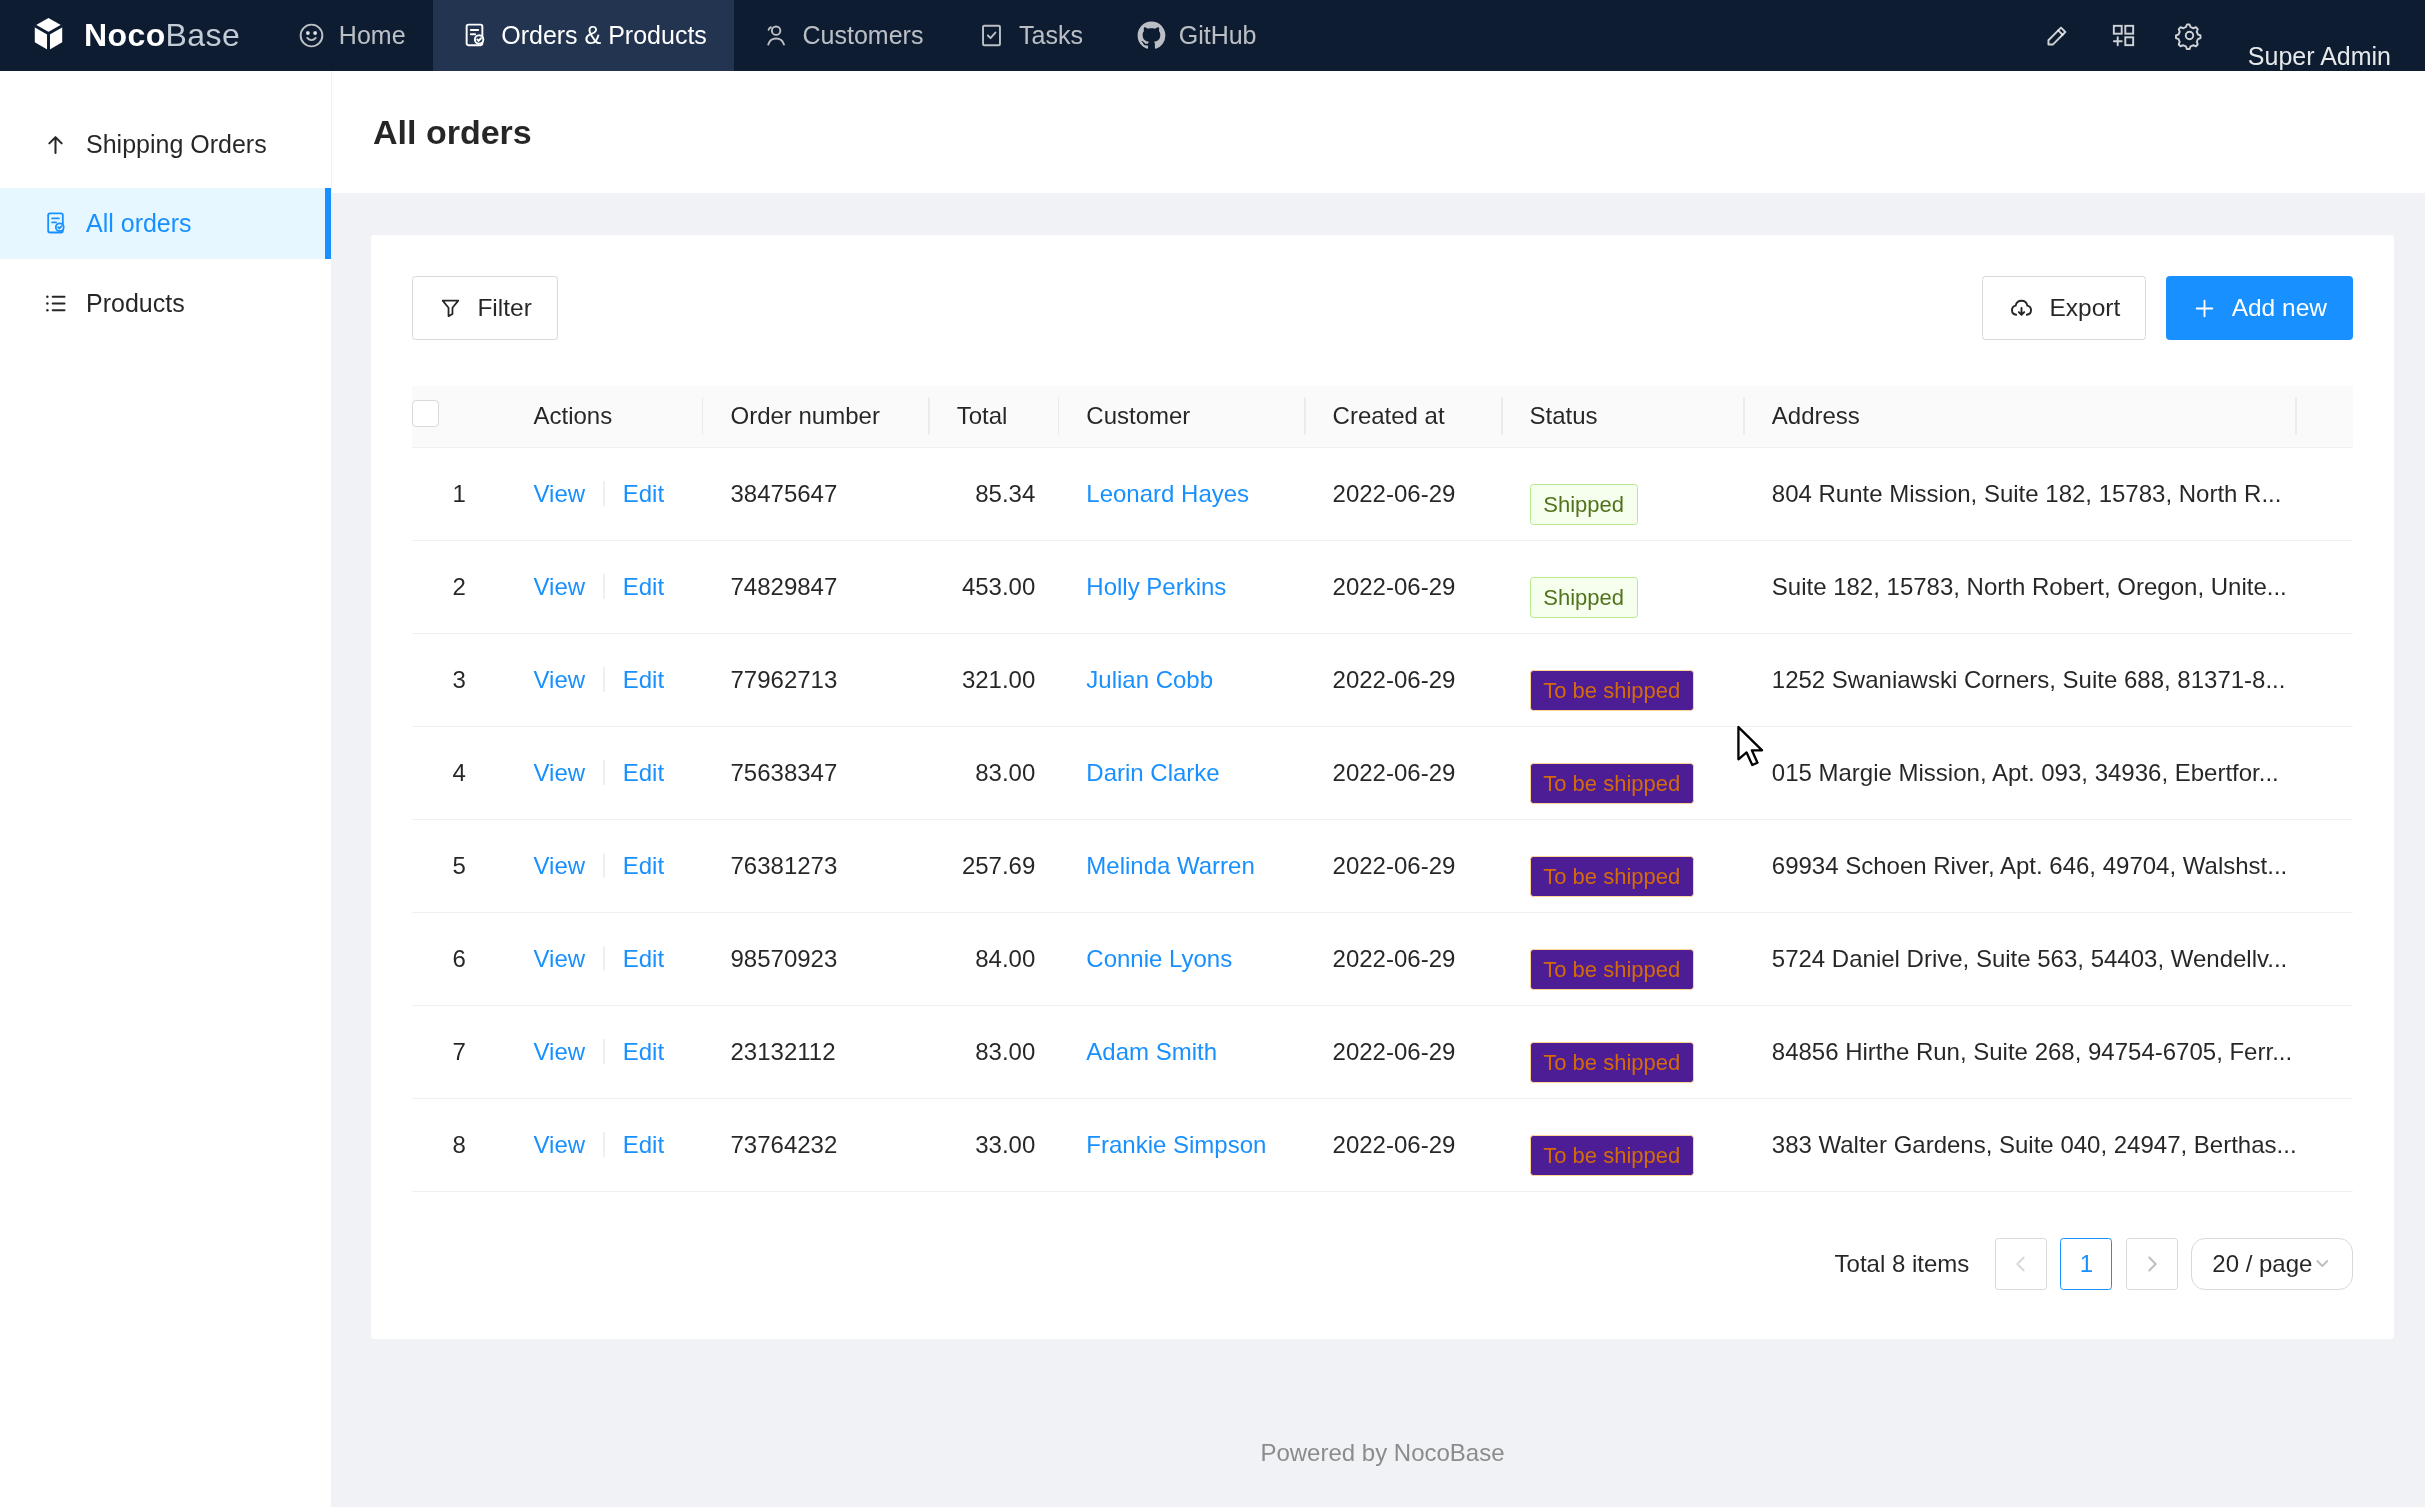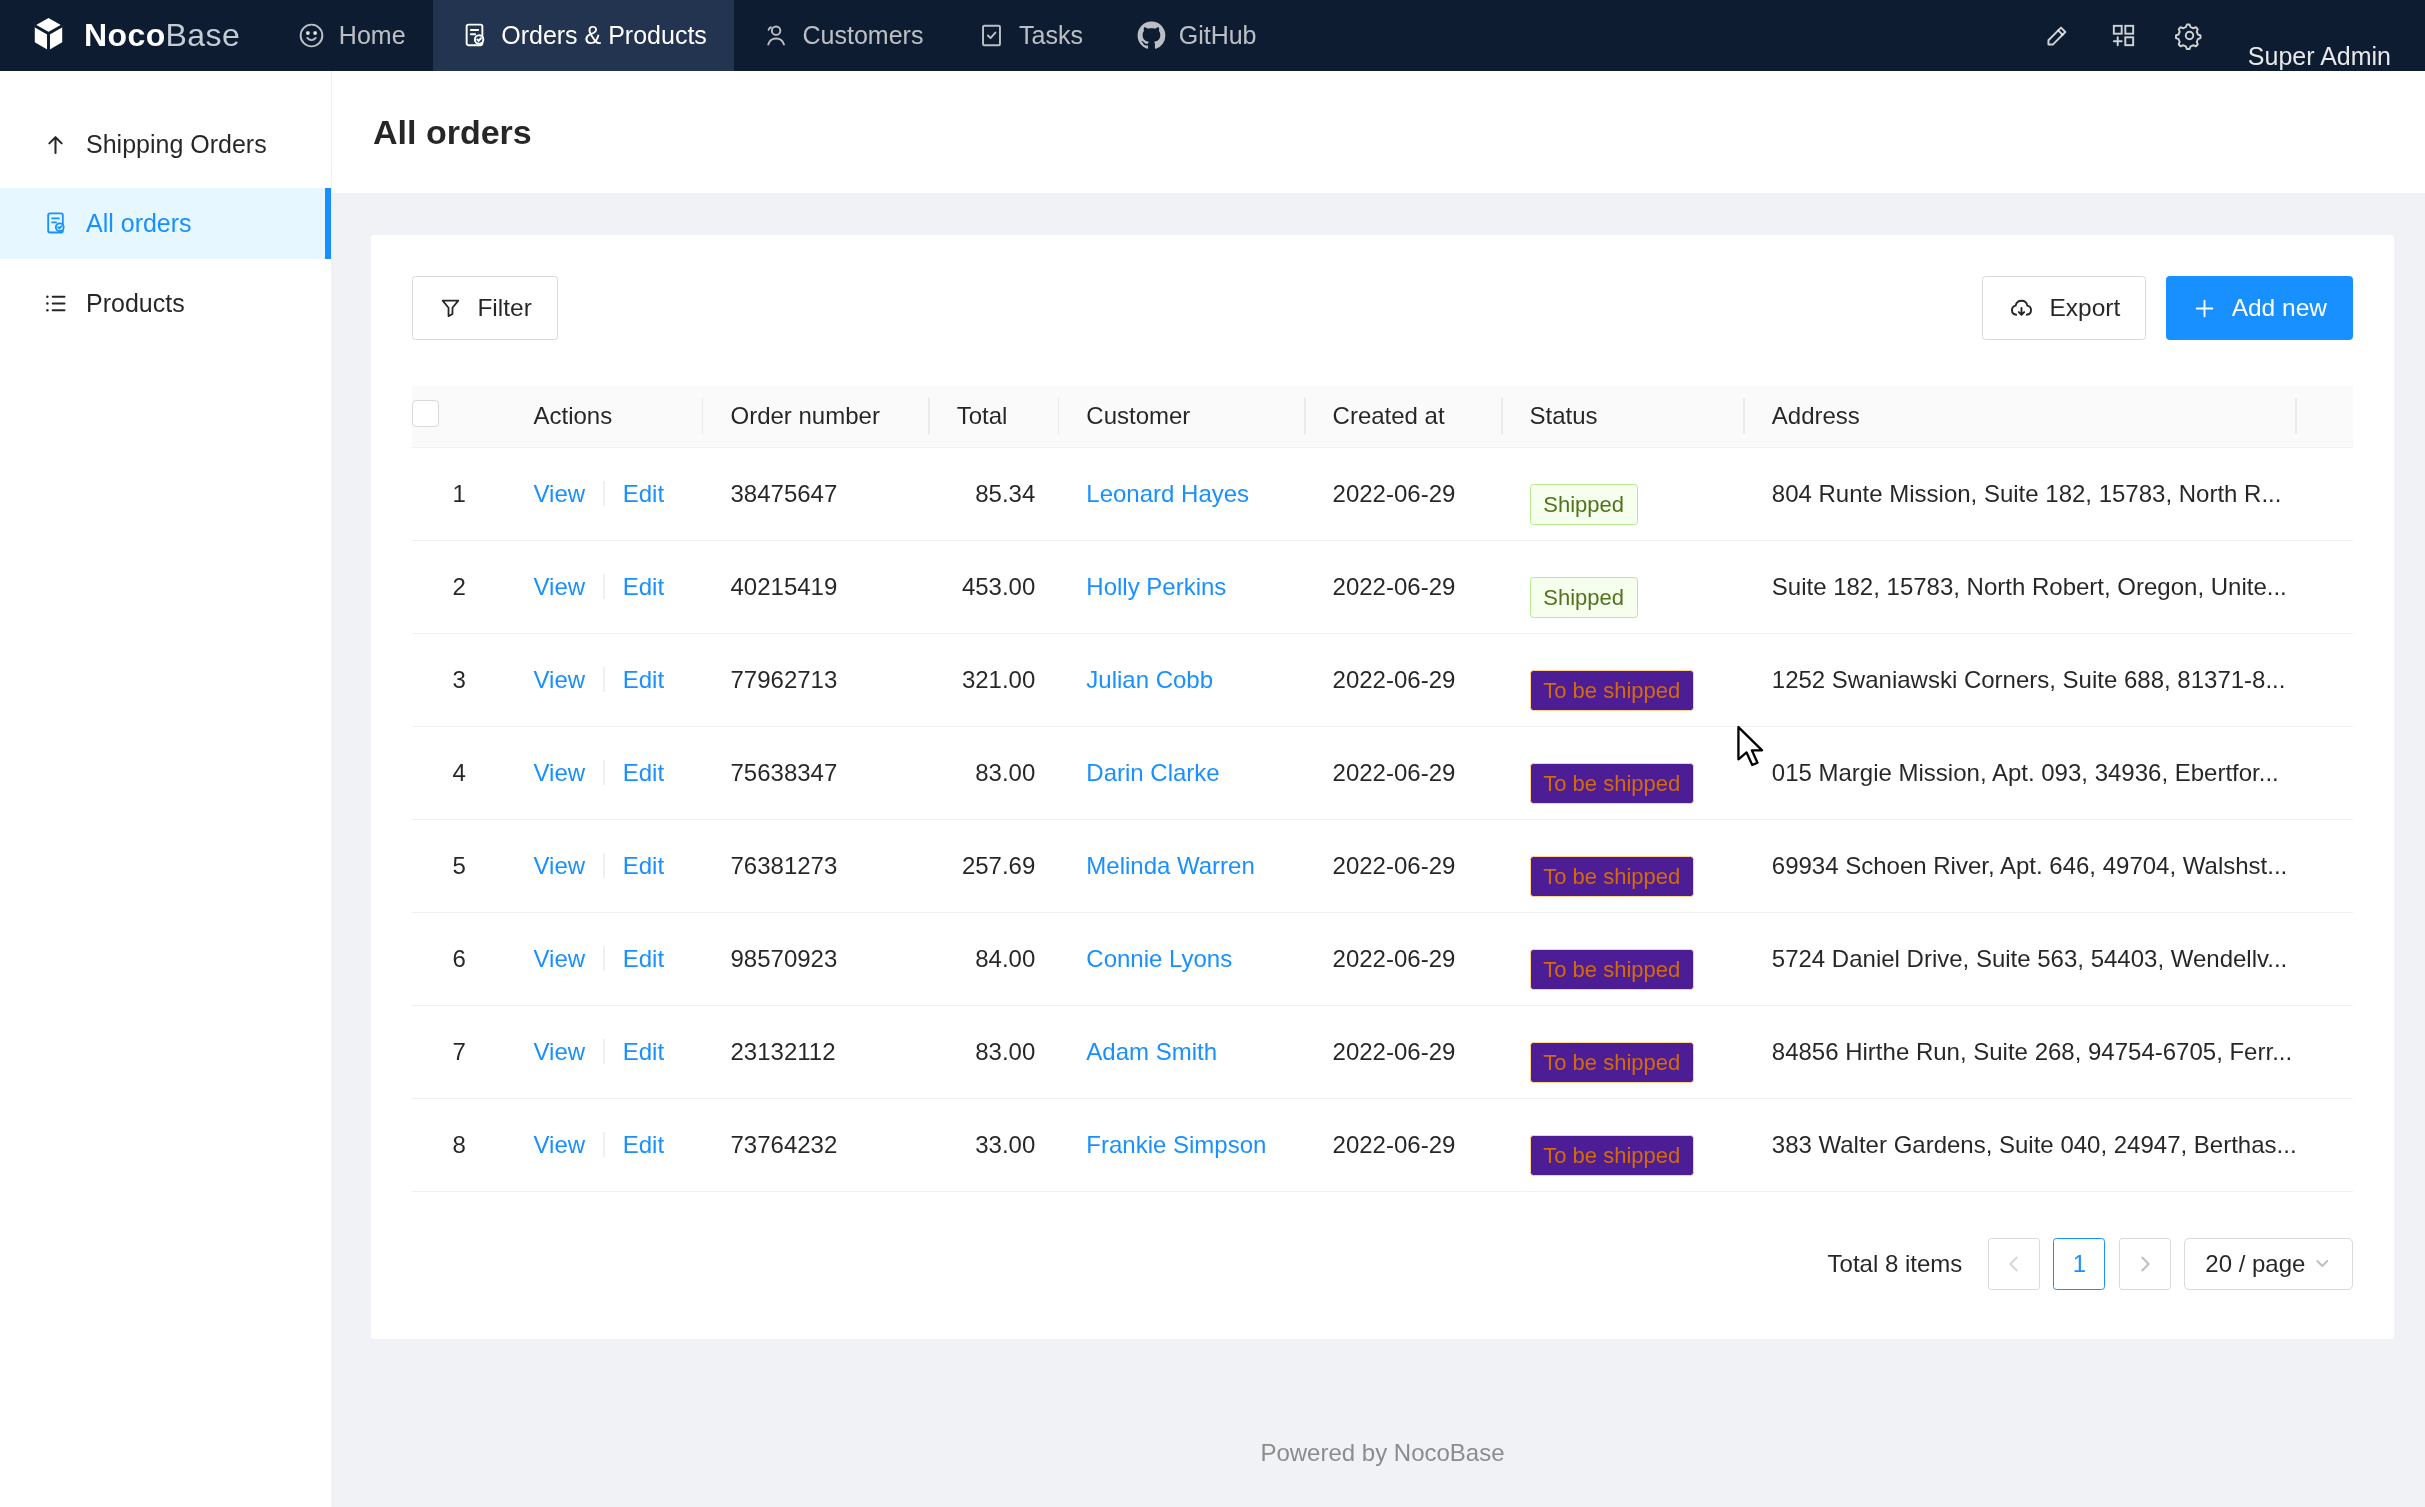--- a/index.html
+++ b/index.html
@@ -49,21 +49,21 @@
   .checkbox { display:inline-block; width:27px; height:27px; background:#fff; border:1.7px solid #d9d9d9; border-radius:4.2px; cursor:pointer; }
   .tag { display:inline-block; padding:4.2px 12.7px; font-size:22px; border-radius:3.4px; line-height:1.35;margin-top:22px; }
   .tag-green  { background:#f6ffed; border:1.7px solid #b7eb8f; color:#52731d; }
   .tag-orange { background:#4c1d95; border:1.7px solid #ffd591; color:#d46b08; }
 
   
   .pager { display:flex; align-items:center; justify-content:flex-end; gap:13.5px; margin-top:46px; }
   .pg-total { font-size:24px; margin-right:12px; }
   .pg-btn { width:52px; height:52px; display:inline-flex; align-items:center; justify-content:center; background:#fff; border:1.7px solid #d9d9d9; border-radius:3.4px; font-size:24px; color:rgba(0,0,0,.85); cursor:pointer; font-family:inherit; }
   .pg-btn.pg-active { border-color:#1890ff; color:#1890ff; }
-  .pg-size { height:52px; display:inline-flex; align-items:center; gap:8px; padding:0 20px; background:#fff; border:1.7px solid #d9d9d9; border-radius:5px; font-size:24px; cursor:pointer; }
+  .pg-size { height:52px; display:inline-flex; align-items:center; gap:1px; padding:0 20px; background:#fff; border:1.7px solid #d9d9d9; border-radius:14px; font-size:24px; cursor:pointer; }
 
   .footer { text-align:center; margin-top:100px; padding-bottom:22px; font-size:24px; color:#8c8c8c; }
   .footer span { cursor:pointer; }
 
   .cursor { position:absolute; left:1734px; top:725px; pointer-events:none; }
 </style>
 </head>
 <body>
 
 <div class="nav">
@@ -261,21 +261,21 @@
               <td class="c-total">85.34</td>
               <td><a>Leonard Hayes</a></td>
               <td>2022-06-29</td>
               <td><span class="tag tag-green">Shipped</span></td>
               <td>804 Runte Mission, Suite 182, 15783, North R...</td>
               <td></td>
             </tr>
             <tr>
               <td class="c-idx">2</td>
               <td><a>View</a><span class="vdiv"></span><a>Edit</a></td>
-              <td>40215419</td>
+              <td>74829847</td>
               <td class="c-total">453.00</td>
               <td><a>Holly Perkins</a></td>
               <td>2022-06-29</td>
               <td><span class="tag tag-green">Shipped</span></td>
               <td>Suite 182, 15783, North Robert, Oregon, Unite...</td>
               <td></td>
             </tr>
             <tr>
               <td class="c-idx">3</td>
               <td><a>View</a><span class="vdiv"></span><a>Edit</a></td>

